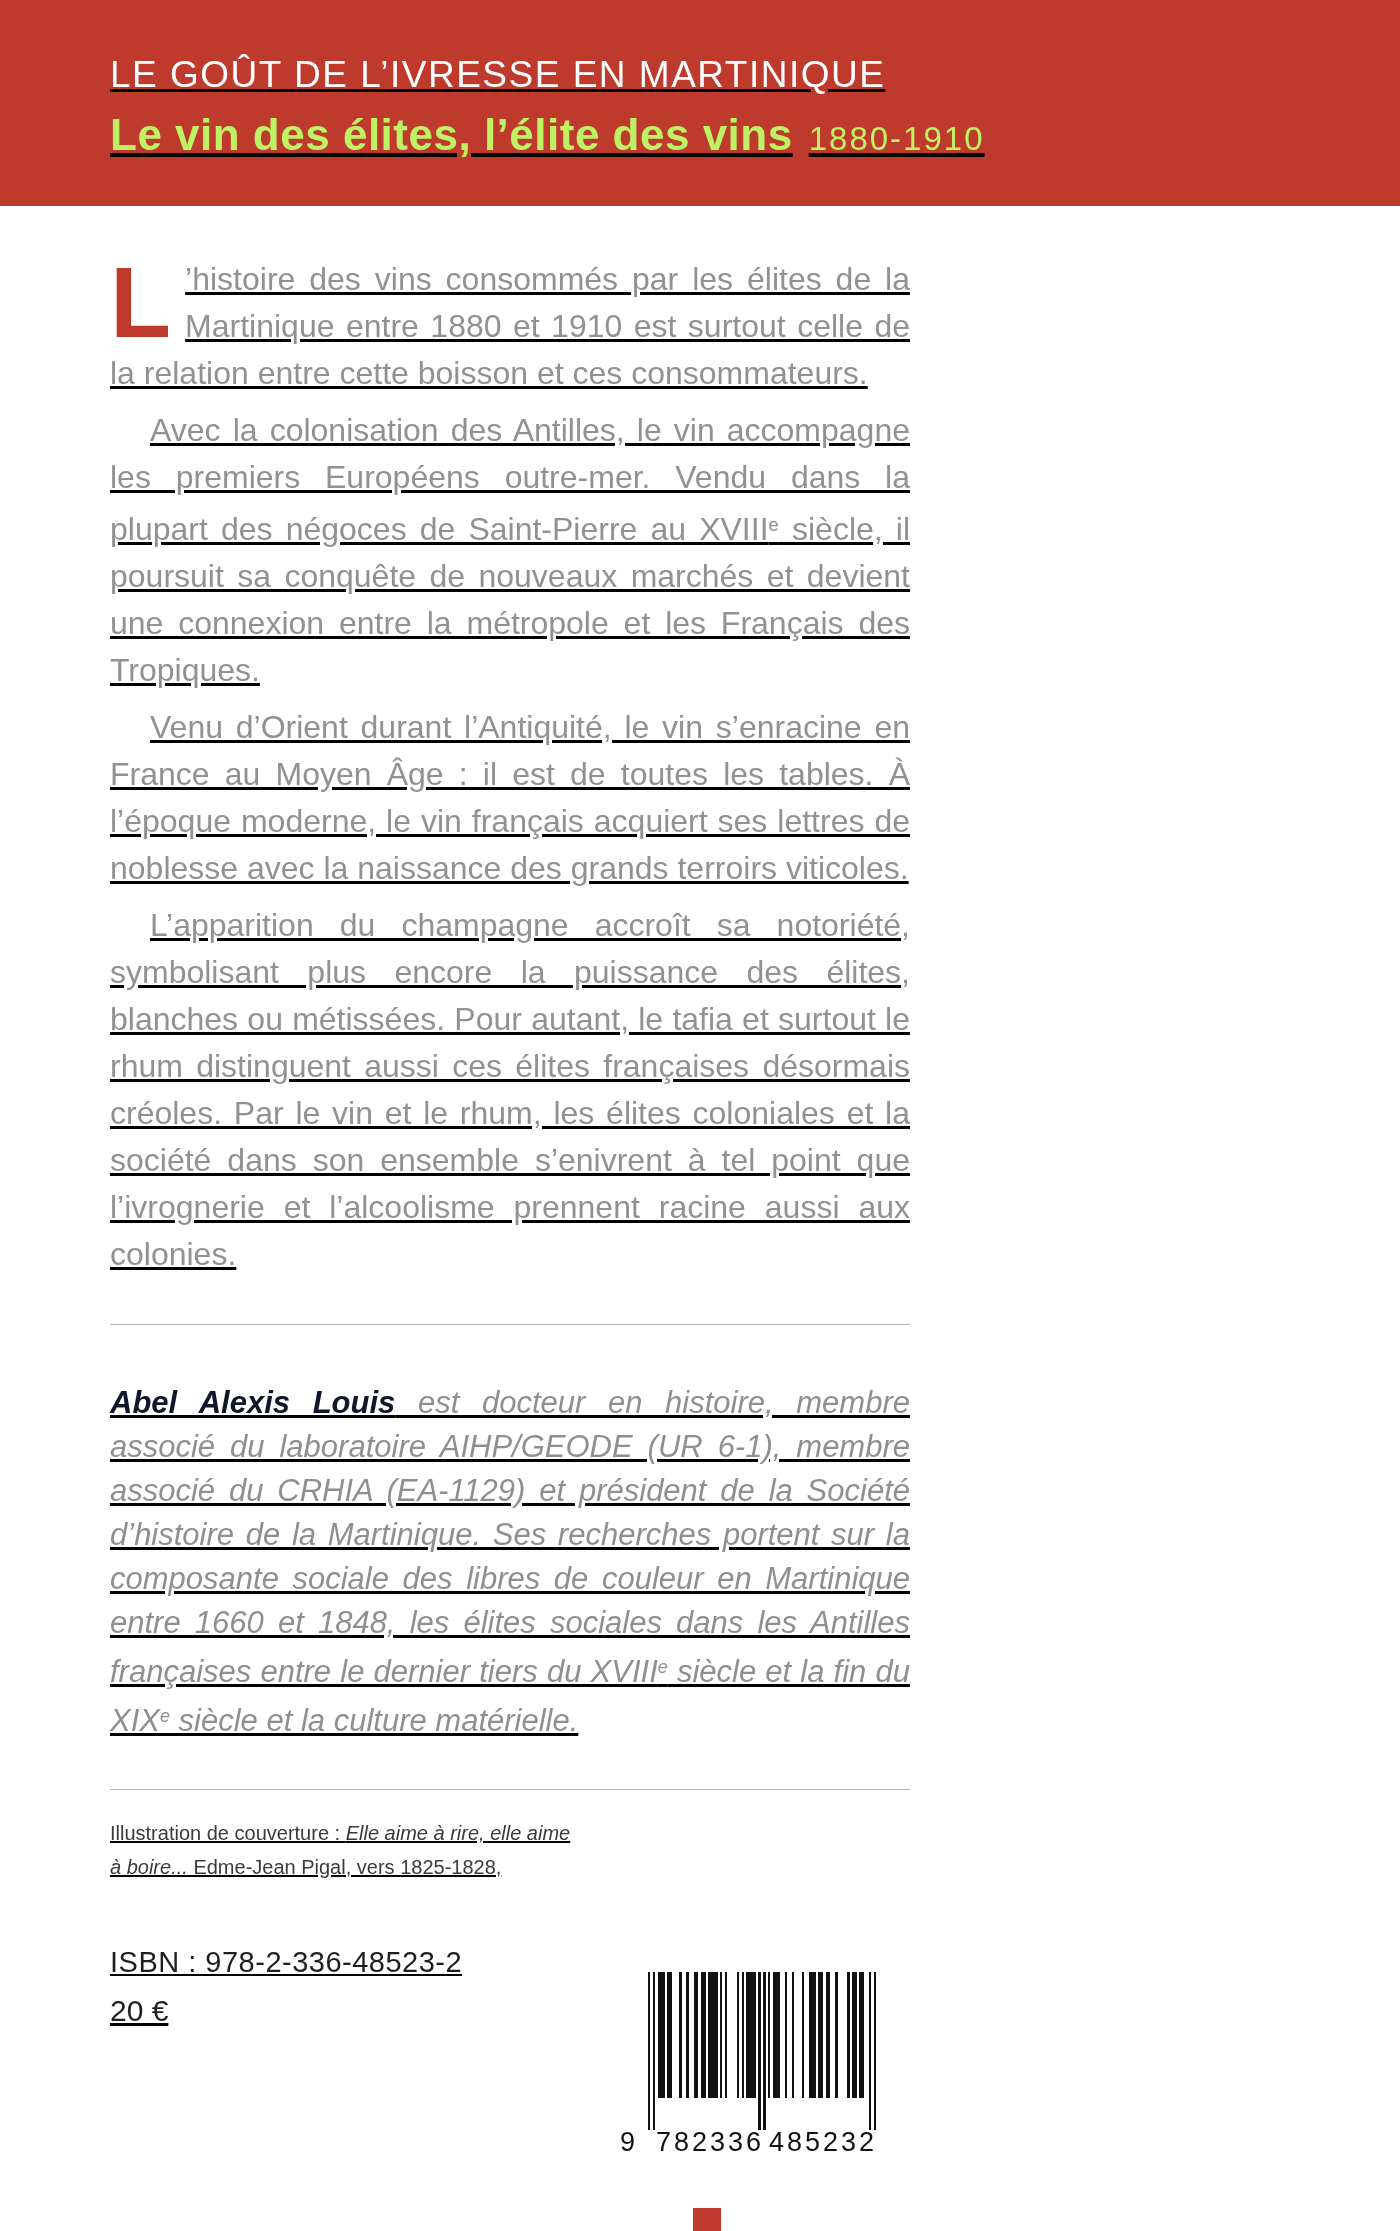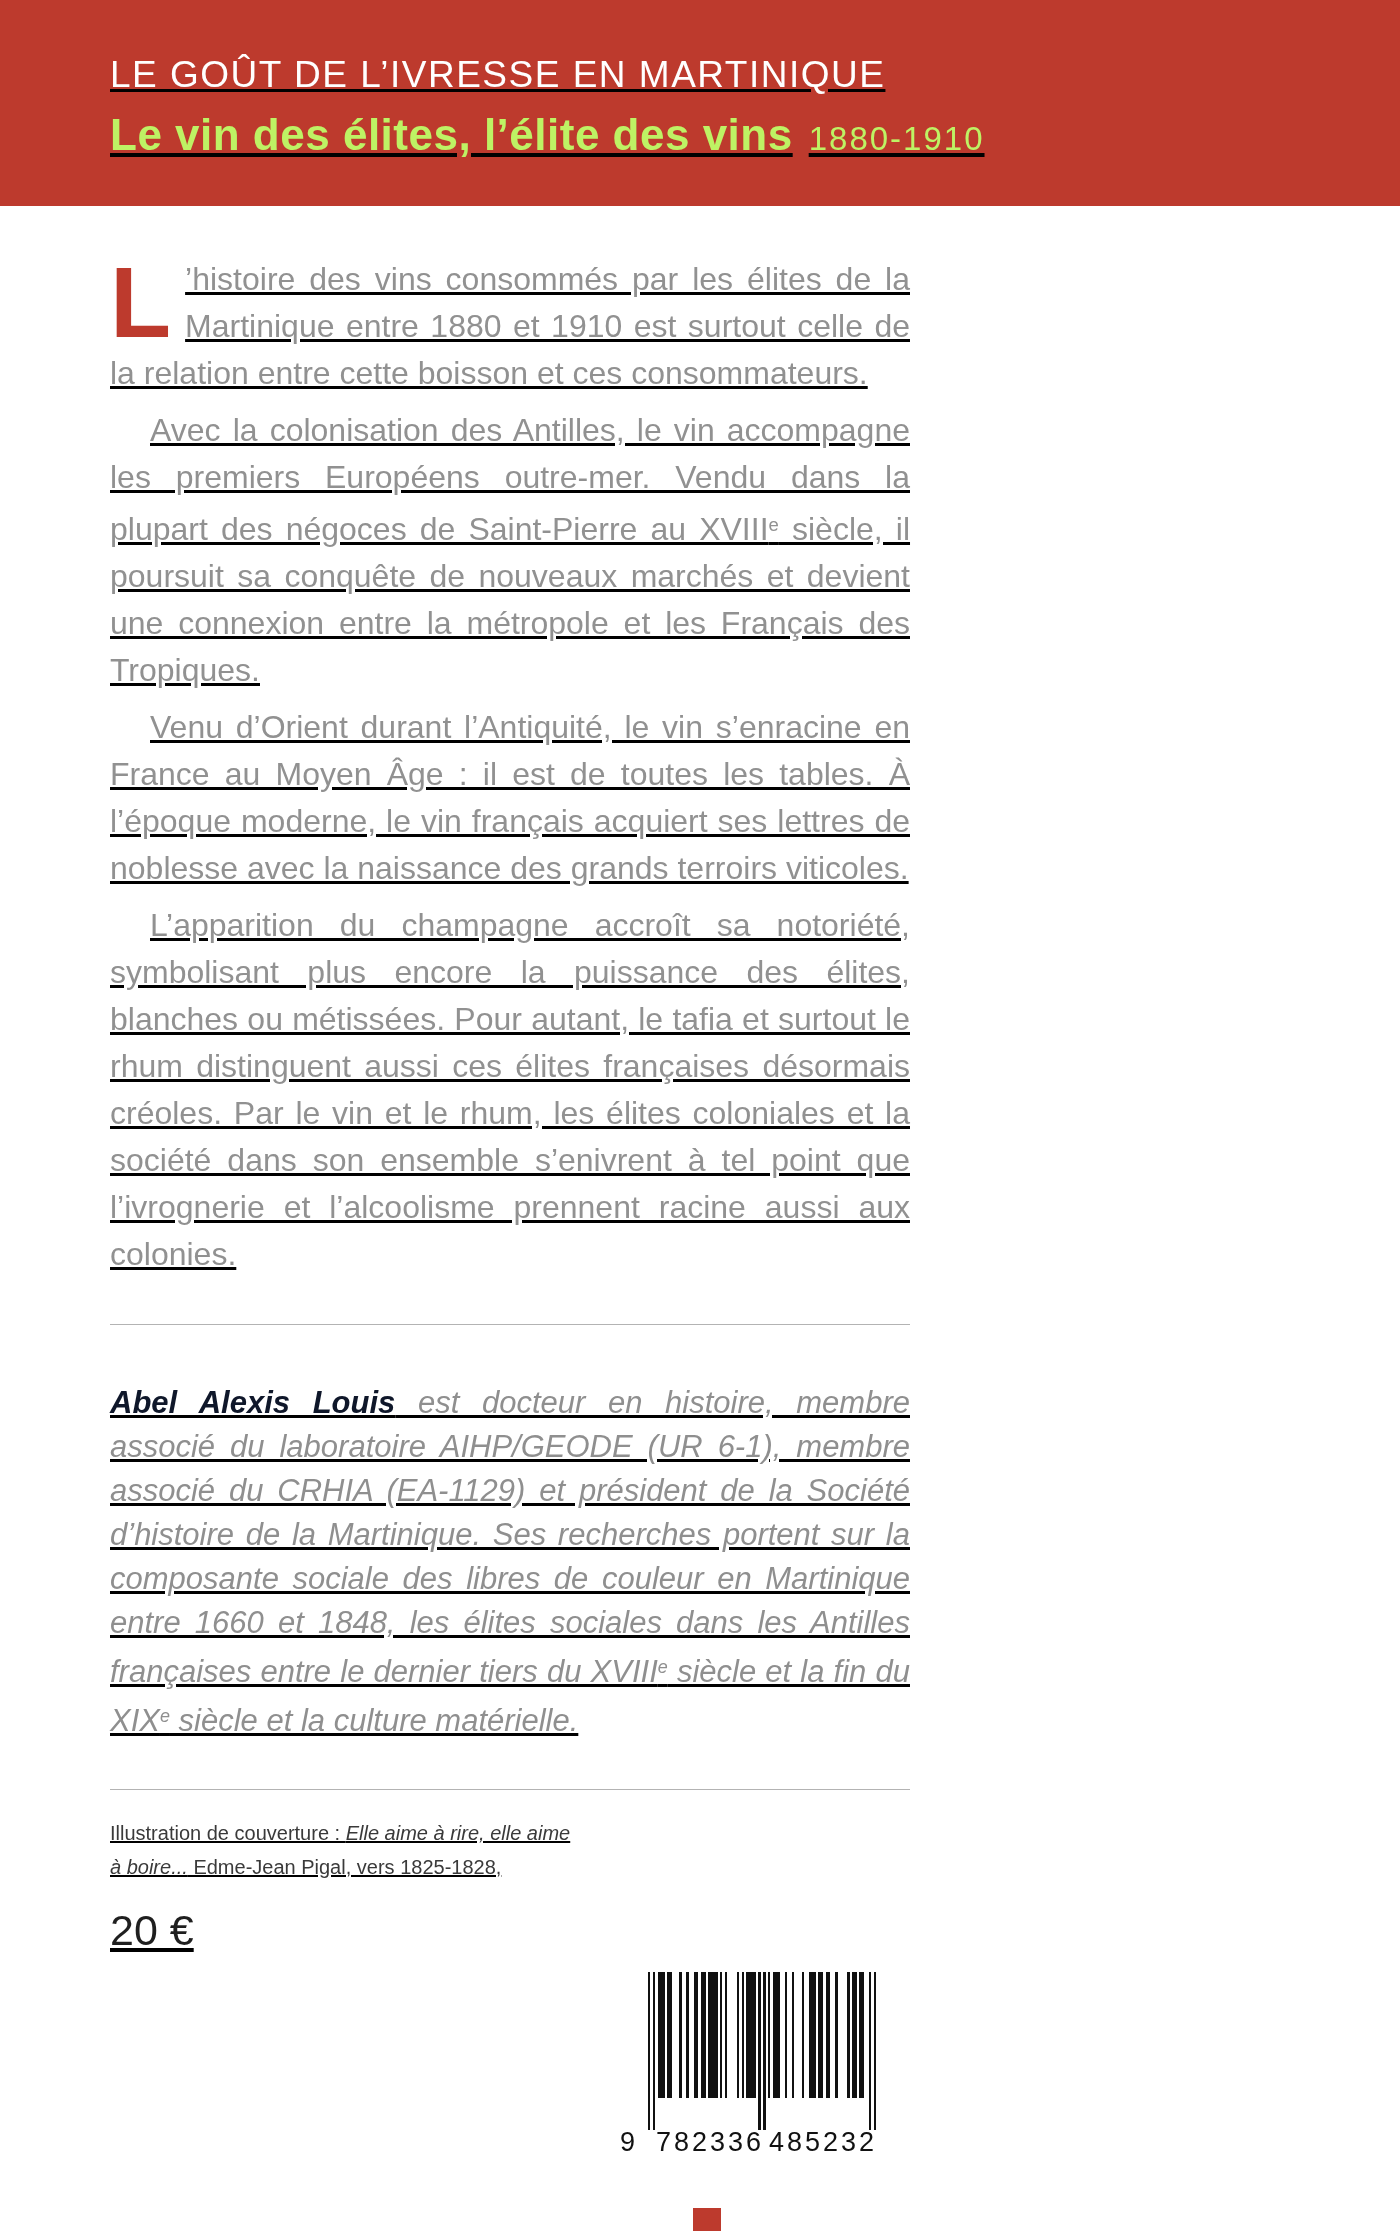--- a/index.html
+++ b/index.html
@@ -94,22 +94,22 @@
   .credit .italic { font-style: italic; }
 
   
   .isbn {
     margin: 62px 0 0 0;
     font-size: 29px;
     color: #1f1f1f;
     letter-spacing: 0.5px;
   }
   .price {
-    margin: 22px 0 0 0;
-    font-size: 43px;
+    margin: 15px 0 0 0;
+    font-size: 30px;
     color: #1f1f1f;
   }
 
   
   .barcode {
     position: absolute;
     left: 618px;
     top: 1972px;
     width: 262px;
     height: 186px;
@@ -168,20 +168,21 @@
     <hr class="rule">
 
     <p class="bio"><span class="author">Abel Alexis Louis</span><span> est docteur en histoire, membre associé du laboratoire AIHP/GEODE (UR 6-1), membre associé du CRHIA (EA-1129) et président de la Société d’histoire de la Martinique. Ses recherches portent sur la composante sociale des libres de couleur en Martinique entre 1660 et 1848, les élites sociales dans les Antilles françaises entre le dernier tiers du XVIII</span><span class="sup">e</span><span> siècle et la fin du XIX</span><span class="sup">e</span><span> siècle et la culture matérielle.</span></p>
 
     <hr class="rule">
 
     <div class="credit">
       <span>Illustration de couverture : </span><span class="italic">Elle aime à rire, elle aime à boire...</span><span> Edme-Jean Pigal, vers 1825-1828,</span>
     </div>
 
+    <div class="isbn">ISBN : 978-2-336-48523-2</div>
     <div class="price">20 €</div>
 
   </main>
 
   <div class="barcode">
     <div class="bars">
         <div style="position: absolute; top: 0px; background: rgb(17, 17, 17); left: 0px; width: 2.4px; height: 158px;"></div>
         <div style="position: absolute; top: 0px; background: rgb(17, 17, 17); left: 4.8px; width: 2.4px; height: 158px;"></div>
         <div style="position: absolute; top: 0px; background: rgb(17, 17, 17); left: 9.6px; width: 2.4px; height: 126px;"></div>
         <div style="position: absolute; top: 0px; background: rgb(17, 17, 17); left: 12px; width: 2.4px; height: 126px;"></div>

